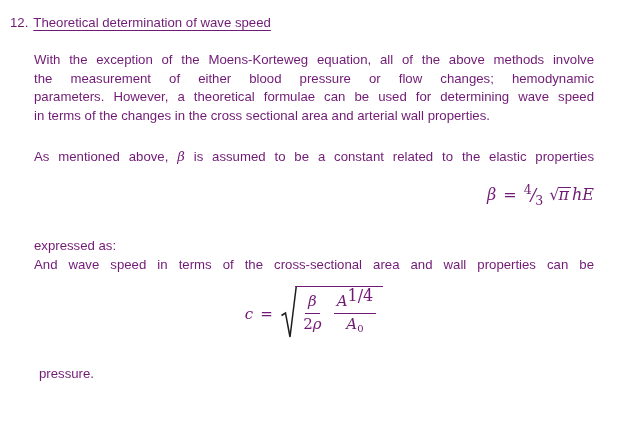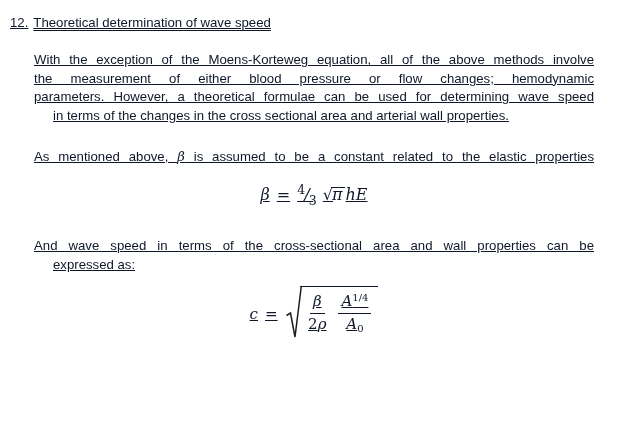--- a/index.html
+++ b/index.html
@@ -1,48 +1,47 @@
 <!DOCTYPE html>
 <html><head>
 <meta charset="utf-8">
 <style>
   html, body { margin: 0; padding: 0; background: #ffffff; }
   .page {
     position: relative;
     width: 600px;
     height: 435px;
     background: #ffffff;
-    color: #0f172a;
+    color: #701a75;
     font-family: "Liberation Sans", sans-serif;
     font-size: 13.2px;
     line-height: 18.4px;
     overflow: hidden;
-    text-decoration: underline;
   }
   .heading { margin: 14px 0 0 10px; white-space: nowrap; }
   .heading .htitle {
     text-decoration: underline;
     text-underline-offset: 3px;
     margin-left: 5px;
   }
   .bodycol { margin-left: 34px; width: 560px; }
   .jline { text-align: justify; text-align-last: justify; }
-  .jline.last { text-align-last: left; margin-left: 19px; }
+  .jline.last { text-align-last: left; }
   .p1 { margin-top: 19px; }
   .p2 { margin-top: 23px; }
   .p3 { margin-top: 22px; }
   .p4 { margin-top: 24px; margin-left: 5px; }
 
   .mi { font-family: "DejaVu Serif", serif; font-style: italic; }
 
   
   .f1 {
     margin-top: 15px;
     height: 34px;
-    text-align: center;
+    text-align: right;
     font-family: "DejaVu Serif", serif;
     font-size: 16px;
     white-space: nowrap;
   }
   .f1 .eq { margin: 0 7px; }
   .sfrac .sn { font-size: 12.5px; vertical-align: 6px; }
   .sfrac .ss { font-size: 17px; font-style: italic; margin: 0 -1px; }
   .sfrac .sd { font-size: 12.5px; vertical-align: -5px; }
   .root1 { margin-left: 6px; white-space: nowrap; }
   .root1 .rsign { font-family: "DejaVu Sans", sans-serif; }
@@ -70,21 +69,21 @@
   .radicand {
     display: inline-flex;
     gap: 9px;
     border-top: 1.5px solid currentColor;
     margin-left: -1.5px;
     padding: 6px 7px 0 5px;
   }
   .frac { display: inline-flex; flex-direction: column; align-items: center; line-height: 1.15; }
   .frac .num { border-bottom: 1.4px solid currentColor; padding: 0 3px 2px; text-align: center; }
   .frac .den { padding: 2px 3px 0; text-align: left; }
-  .msup { font-size: 10px; vertical-align: 5px; line-height: 0; margin-top: 48px; }
+  .msup { font-size: 16px; vertical-align: 5px; line-height: 0; margin-top: 48px; }
   .msub { font-size: 10px; vertical-align: -3px; line-height: 0; }
 </style>
 </head>
 <body>
 
 <div class="page">
 
   <div class="heading"><span>12.</span><span class="htitle">Theoretical determination of wave speed</span></div>
 
   <div class="bodycol">
@@ -96,22 +95,22 @@
       <div class="jline last">in terms of the changes in the cross sectional area and arterial wall properties.</div>
     </div>
 
     <div class="para p2">
       <div class="jline"><span>As mentioned above, </span><span class="mi">β</span><span> is assumed to be a constant related to the elastic properties</span></div>
     </div>
 
     <div class="f1"><span class="mi">β</span><span class="eq">=</span><span class="sfrac"><span class="sn">4</span><span class="ss">/</span><span class="sd">3</span></span><span class="root1"><span class="rsign">√</span><span class="rbar mi">π</span></span><span class="mi tail">hE</span></div>
 
     <div class="para p3">
+      <div class="jline last">expressed as:</div>
       <div class="jline">And wave speed in terms of the cross-sectional area and wall properties can be</div>
-      <div class="jline last">expressed as:</div>
     </div>
 
     <div class="f2">
       <span class="mi">c</span>
       <span class="eq">=</span>
       <span class="bigroot">
         <svg class="radsvg" width="17" height="55" viewBox="0 0 17 55">
           <path d="M1.5 29.5 L5.5 27 L10 51 L16.2 1" fill="none" stroke="#1d1d1d" stroke-width="1.5"></path>
         </svg>
         <span class="radicand">
@@ -121,16 +120,17 @@
           </span>
           <span class="frac">
             <span class="num"><span class="mi">A</span><sup class="msup">1/4</sup></span>
             <span class="den"><span class="mi">A</span><sub class="msub">0</sub></span>
           </span>
         </span>
       </span>
     </div>
 
     <div class="para p4">
+      <div class="jline last">pressure.</div>
     </div>
 
   </div>
 </div>
 
 </body></html>

